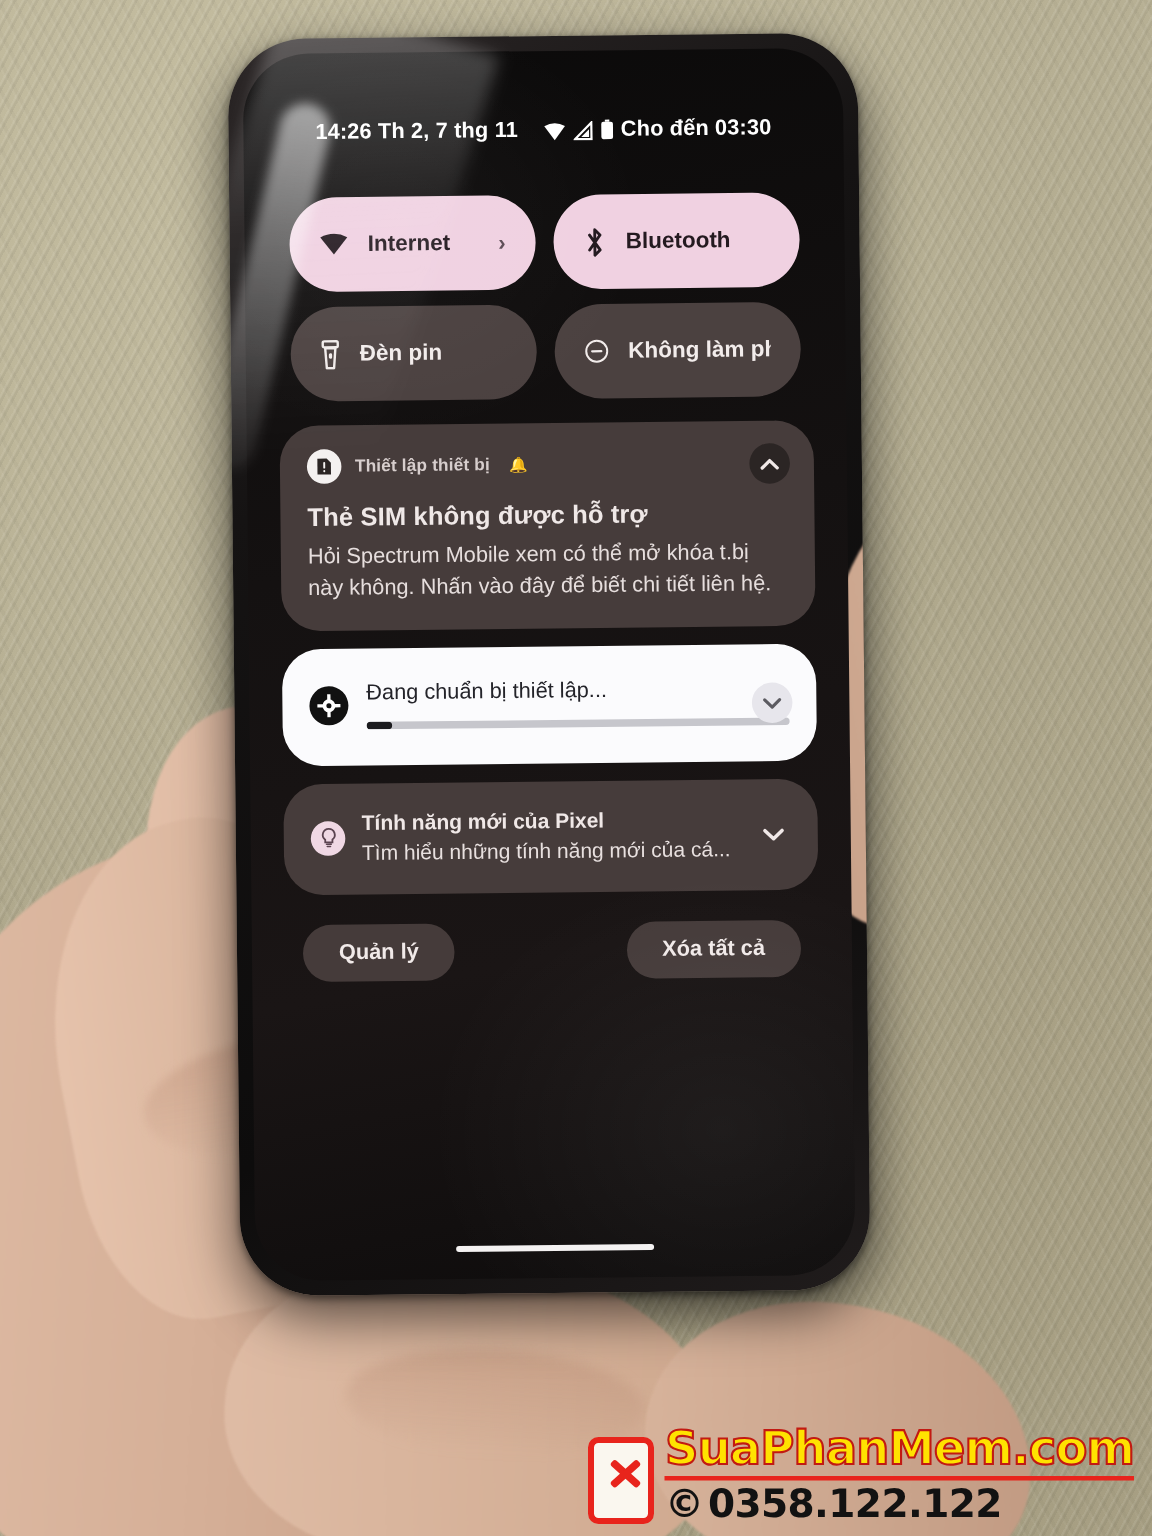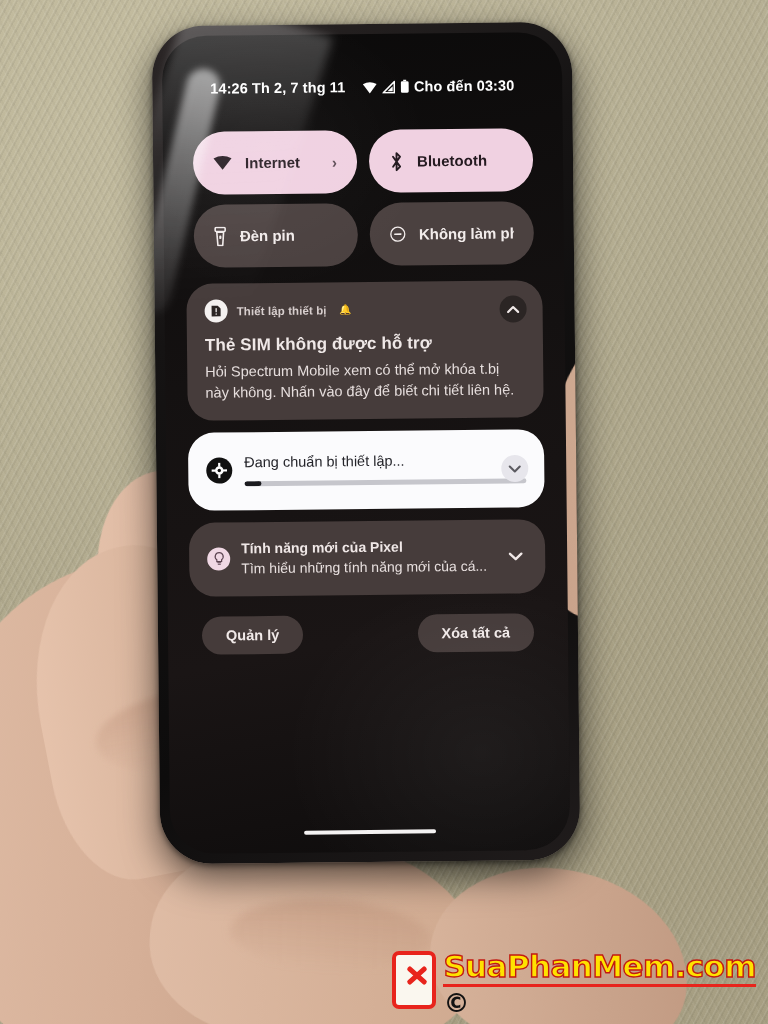--- a/index.html
+++ b/index.html
@@ -214,21 +214,21 @@
 
   
   #home-indicator {
     position:absolute; left:50%; bottom:18px; transform:translateX(-50%);
     width:132px; height:4px; border-radius:3px; background:#f4f2f2; z-index:12;
   }
 
   
   #watermark {
     position:absolute; right:12px; bottom:8px; z-index:60;
-    display:flex; align-items:flex-start; gap:7px;padding-left:33px;
+    display:flex; align-items:flex-end; gap:7px;padding-left:33px;
   }
   #wm-badge {
     width:44px; height:58px; border:4px solid #e8241c; border-radius:7px;
     background:#faf7ef; position:relative; flex:none;
   }
   #wm-badge::before {
     content:""; position:absolute; left:9px; top:18px; width:24px; height:5px;
     background:#e8241c; transform:rotate(42deg); border-radius:2px;
   }
   #wm-badge::after {
@@ -406,15 +406,16 @@
   <div id="phone-gloss2"></div>
 </div>
 
 <div id="watermark">
   <div id="wm-badge"></div>
   <div id="wm-text">
     <div id="wm-site">SuaPhanMem.com</div>
     <div id="wm-rule"></div>
     <div id="wm-phone">
       <span>©</span>
+        <span>0358.122.122</span>
     </div>
   </div>
 </div>
 
 </body></html>

